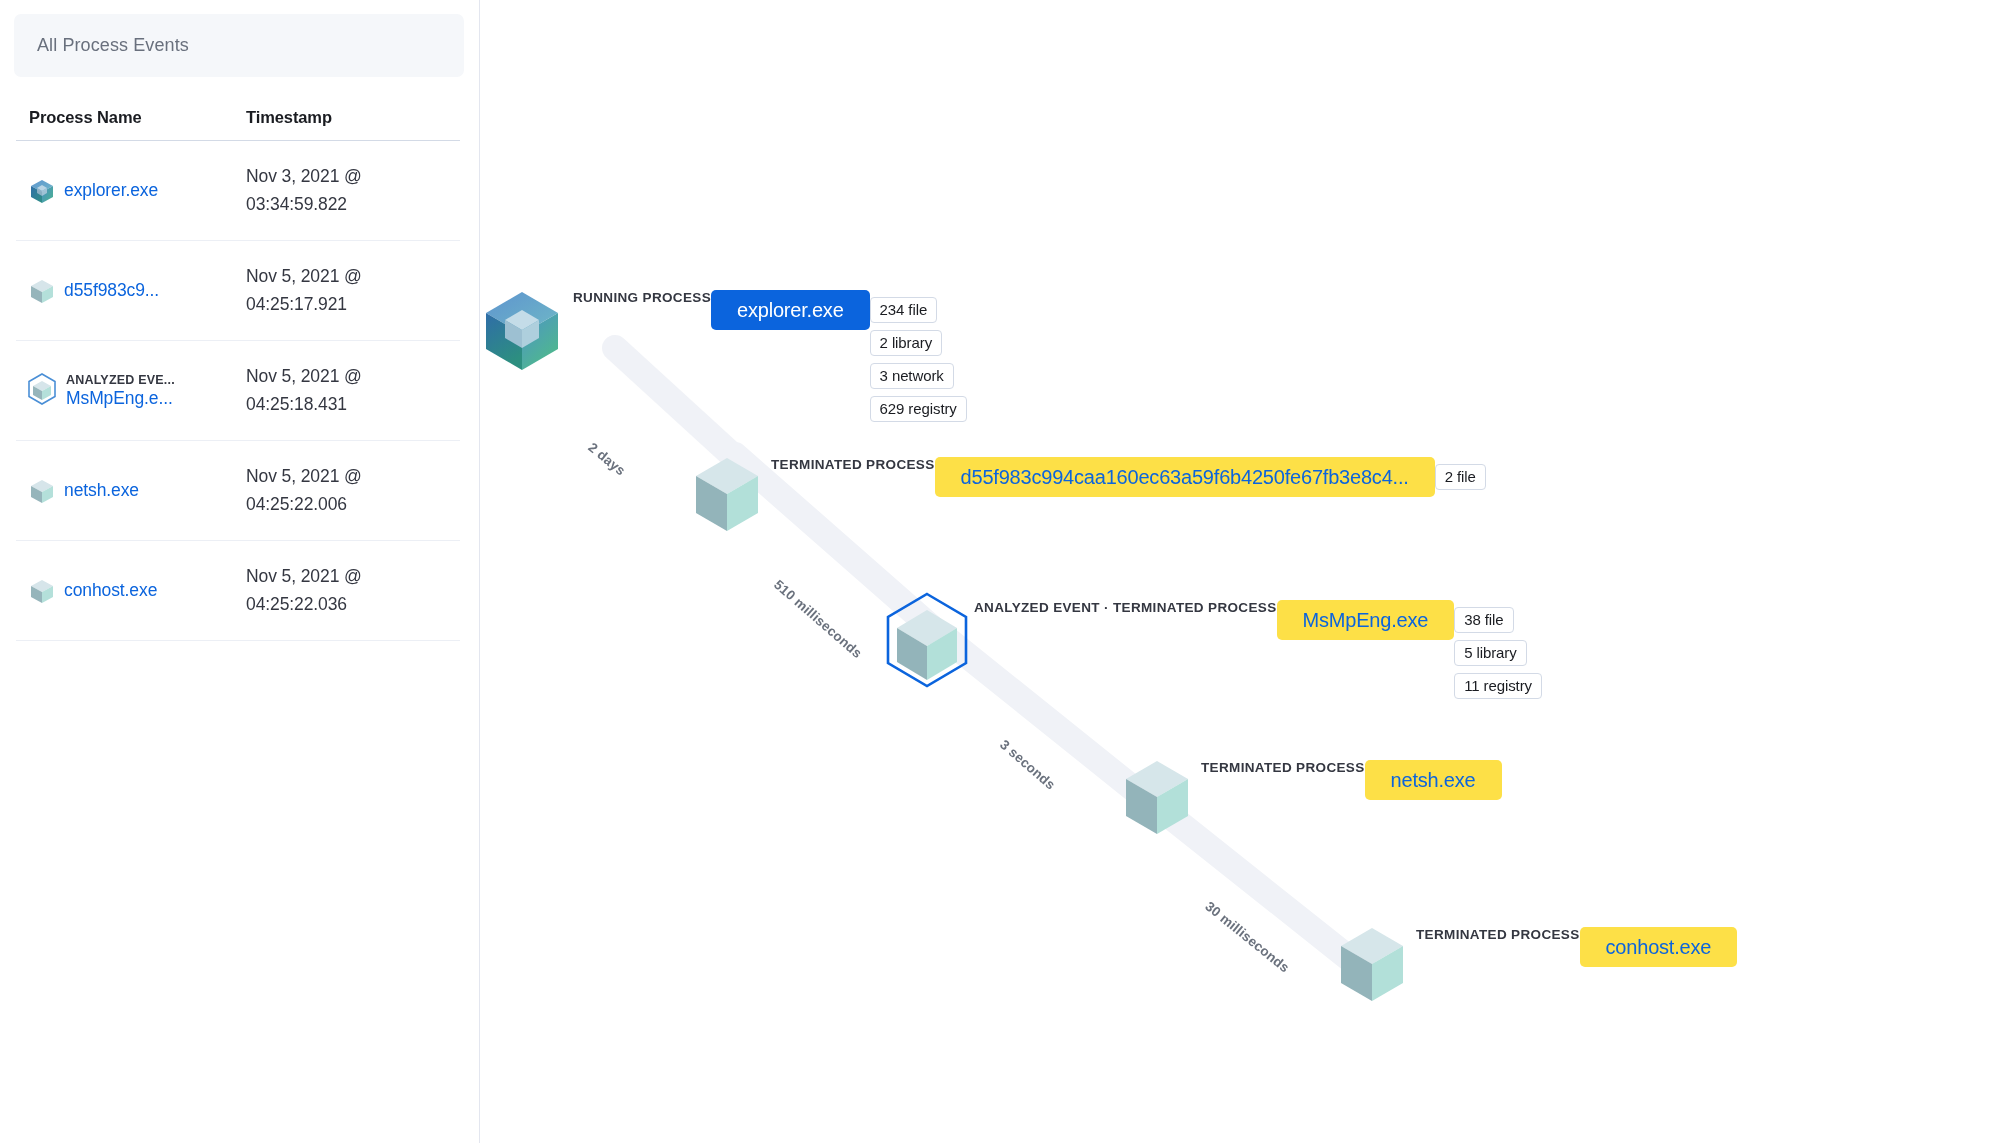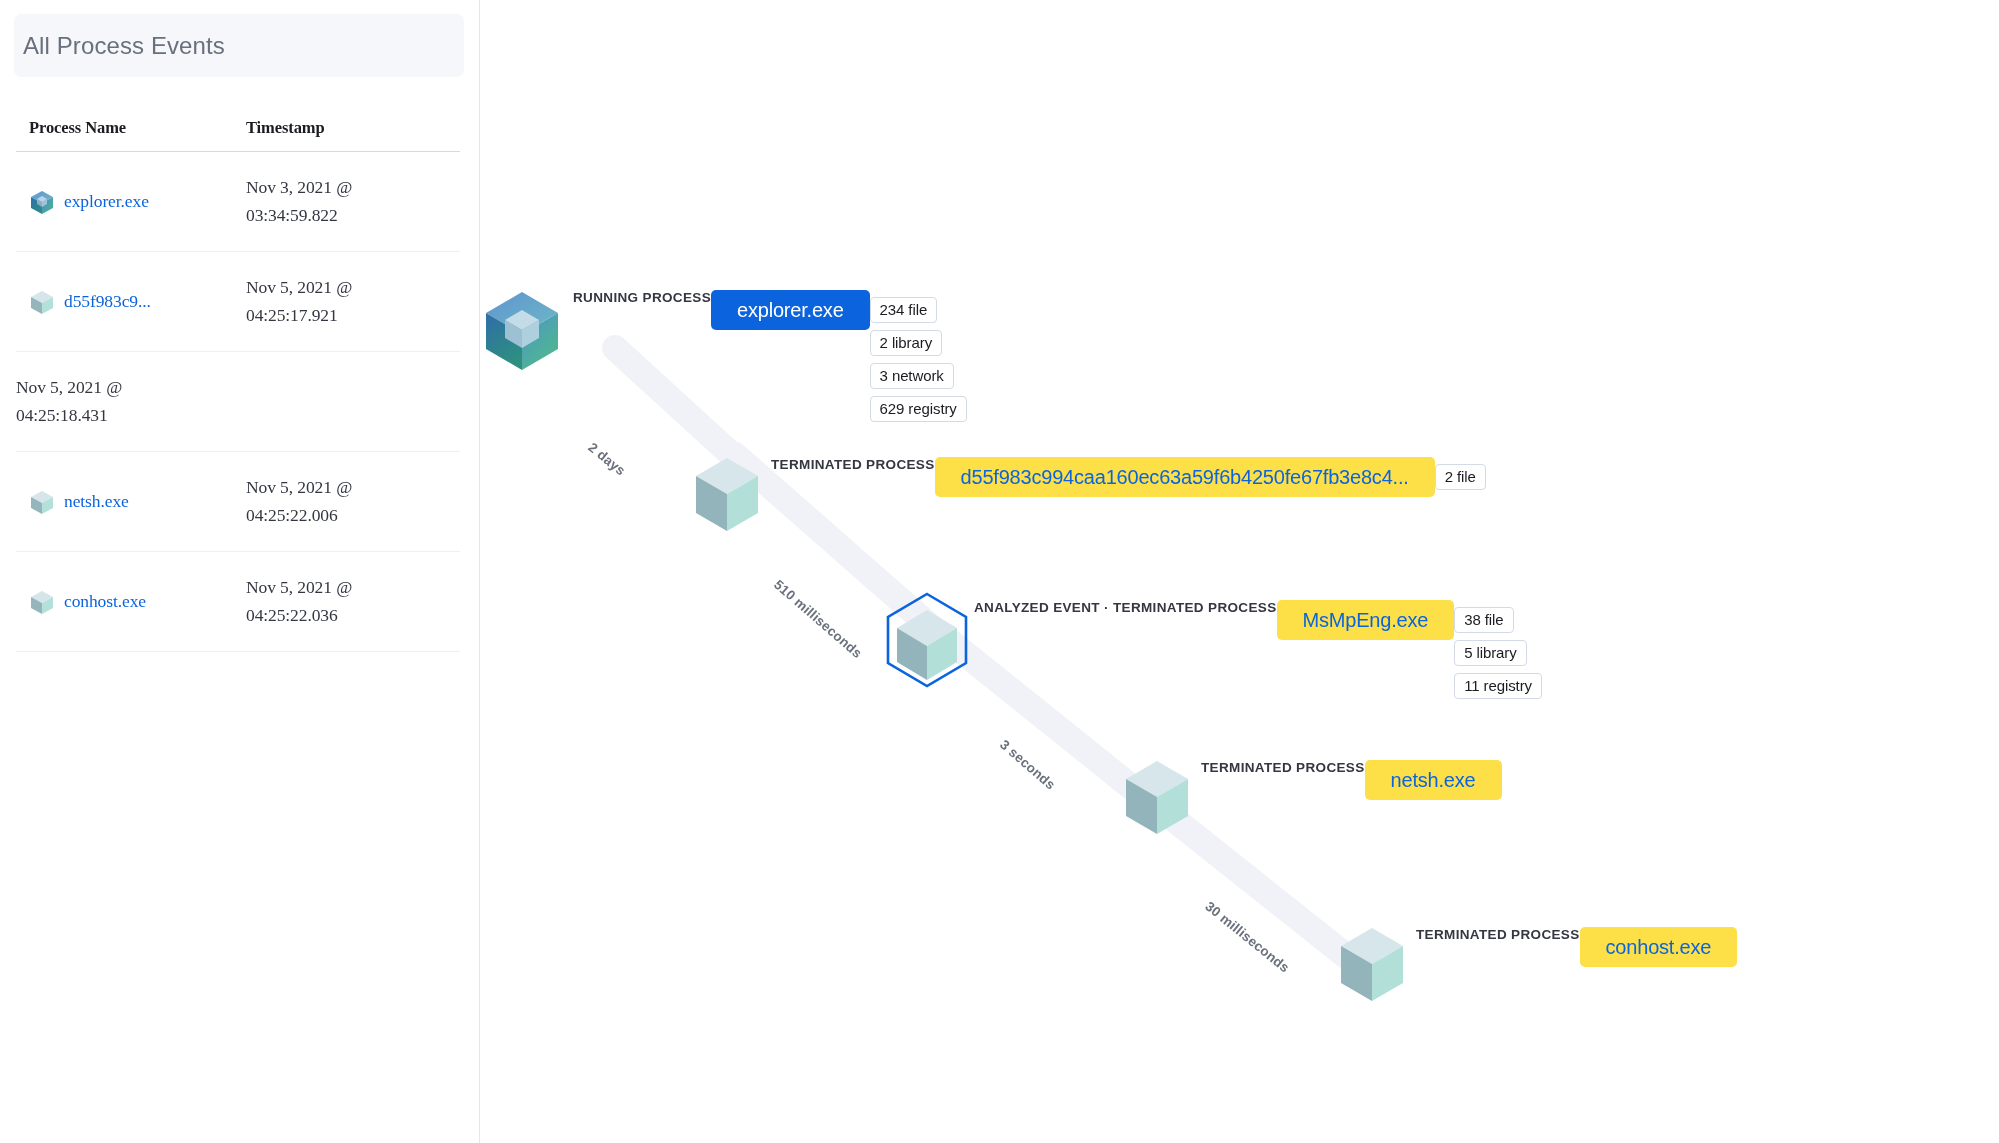--- a/index.html
+++ b/index.html
@@ -29,32 +29,31 @@
   #panel-header {
     position: absolute;
     left: 14px; top: 14px;
     width: 450px; height: 63px;
     background: #f5f7fa;
     border-radius: 7px;
     display: flex;
     align-items: center;
   }
   #panel-header-title {
-    margin-left: 9px;
-    font-size: 24px;
+    margin-left: 23px;
+    font-size: 18px;
     color: #69707d;
     font-weight: 400;
     letter-spacing: 0.1px;
   }
 
   .table-wrap {
     position: absolute;
-    left: 16px; top: 118px;
+    left: 16px; top: 108px;
     width: 444px;
-    font-family: Liberation Serif, serif;
   }
   .th-row {
     display: flex;
     padding: 0 0 13px 0;
     border-bottom: 1.5px solid #d3dae6;
   }
   .th {
     font-size: 16.5px;
     font-weight: bold;
     color: #1a1c21;
@@ -238,20 +237,34 @@
         </span>
         <span class="proc-link">d55f983c9...</span>
       </div>
       <div class="cell-ts">
         <div>Nov 5, 2021 @</div>
         <div>04:25:17.921</div>
       </div>
     </div>
 
     <div class="tr">
+      <div class="cell-name" style="gap:4px;padding-left:6px;">
+        <span class="mini-hexwrap">
+          <svg width="40" height="40" viewBox="0 0 40 40">
+            <polygon points="20,3 33,10.5 33,25.5 20,33 7,25.5 7,10.5" fill="none" stroke="#4a8fd6" stroke-width="1.6"></polygon>
+            <polygon points="20,10 29,15 20,20 11,15" fill="#d6e5ea"></polygon>
+            <polygon points="11,15 20,20 20,29 11,24" fill="#96b5bb"></polygon>
+            <polygon points="29,15 20,20 20,29 29,24" fill="#b4e0da"></polygon>
+          </svg>
+        </span>
+        <span class="analyzed-stack">
+          <span class="analyzed-kicker">ANALYZED EVE...</span>
+          <span class="proc-link">MsMpEng.e...</span>
+        </span>
+      </div>
       <div class="cell-ts">
         <div>Nov 5, 2021 @</div>
         <div>04:25:18.431</div>
       </div>
     </div>
 
     <div class="tr">
       <div class="cell-name">
         <span class="mini-cube">
           <svg width="26" height="26" viewBox="0 0 26 26">

